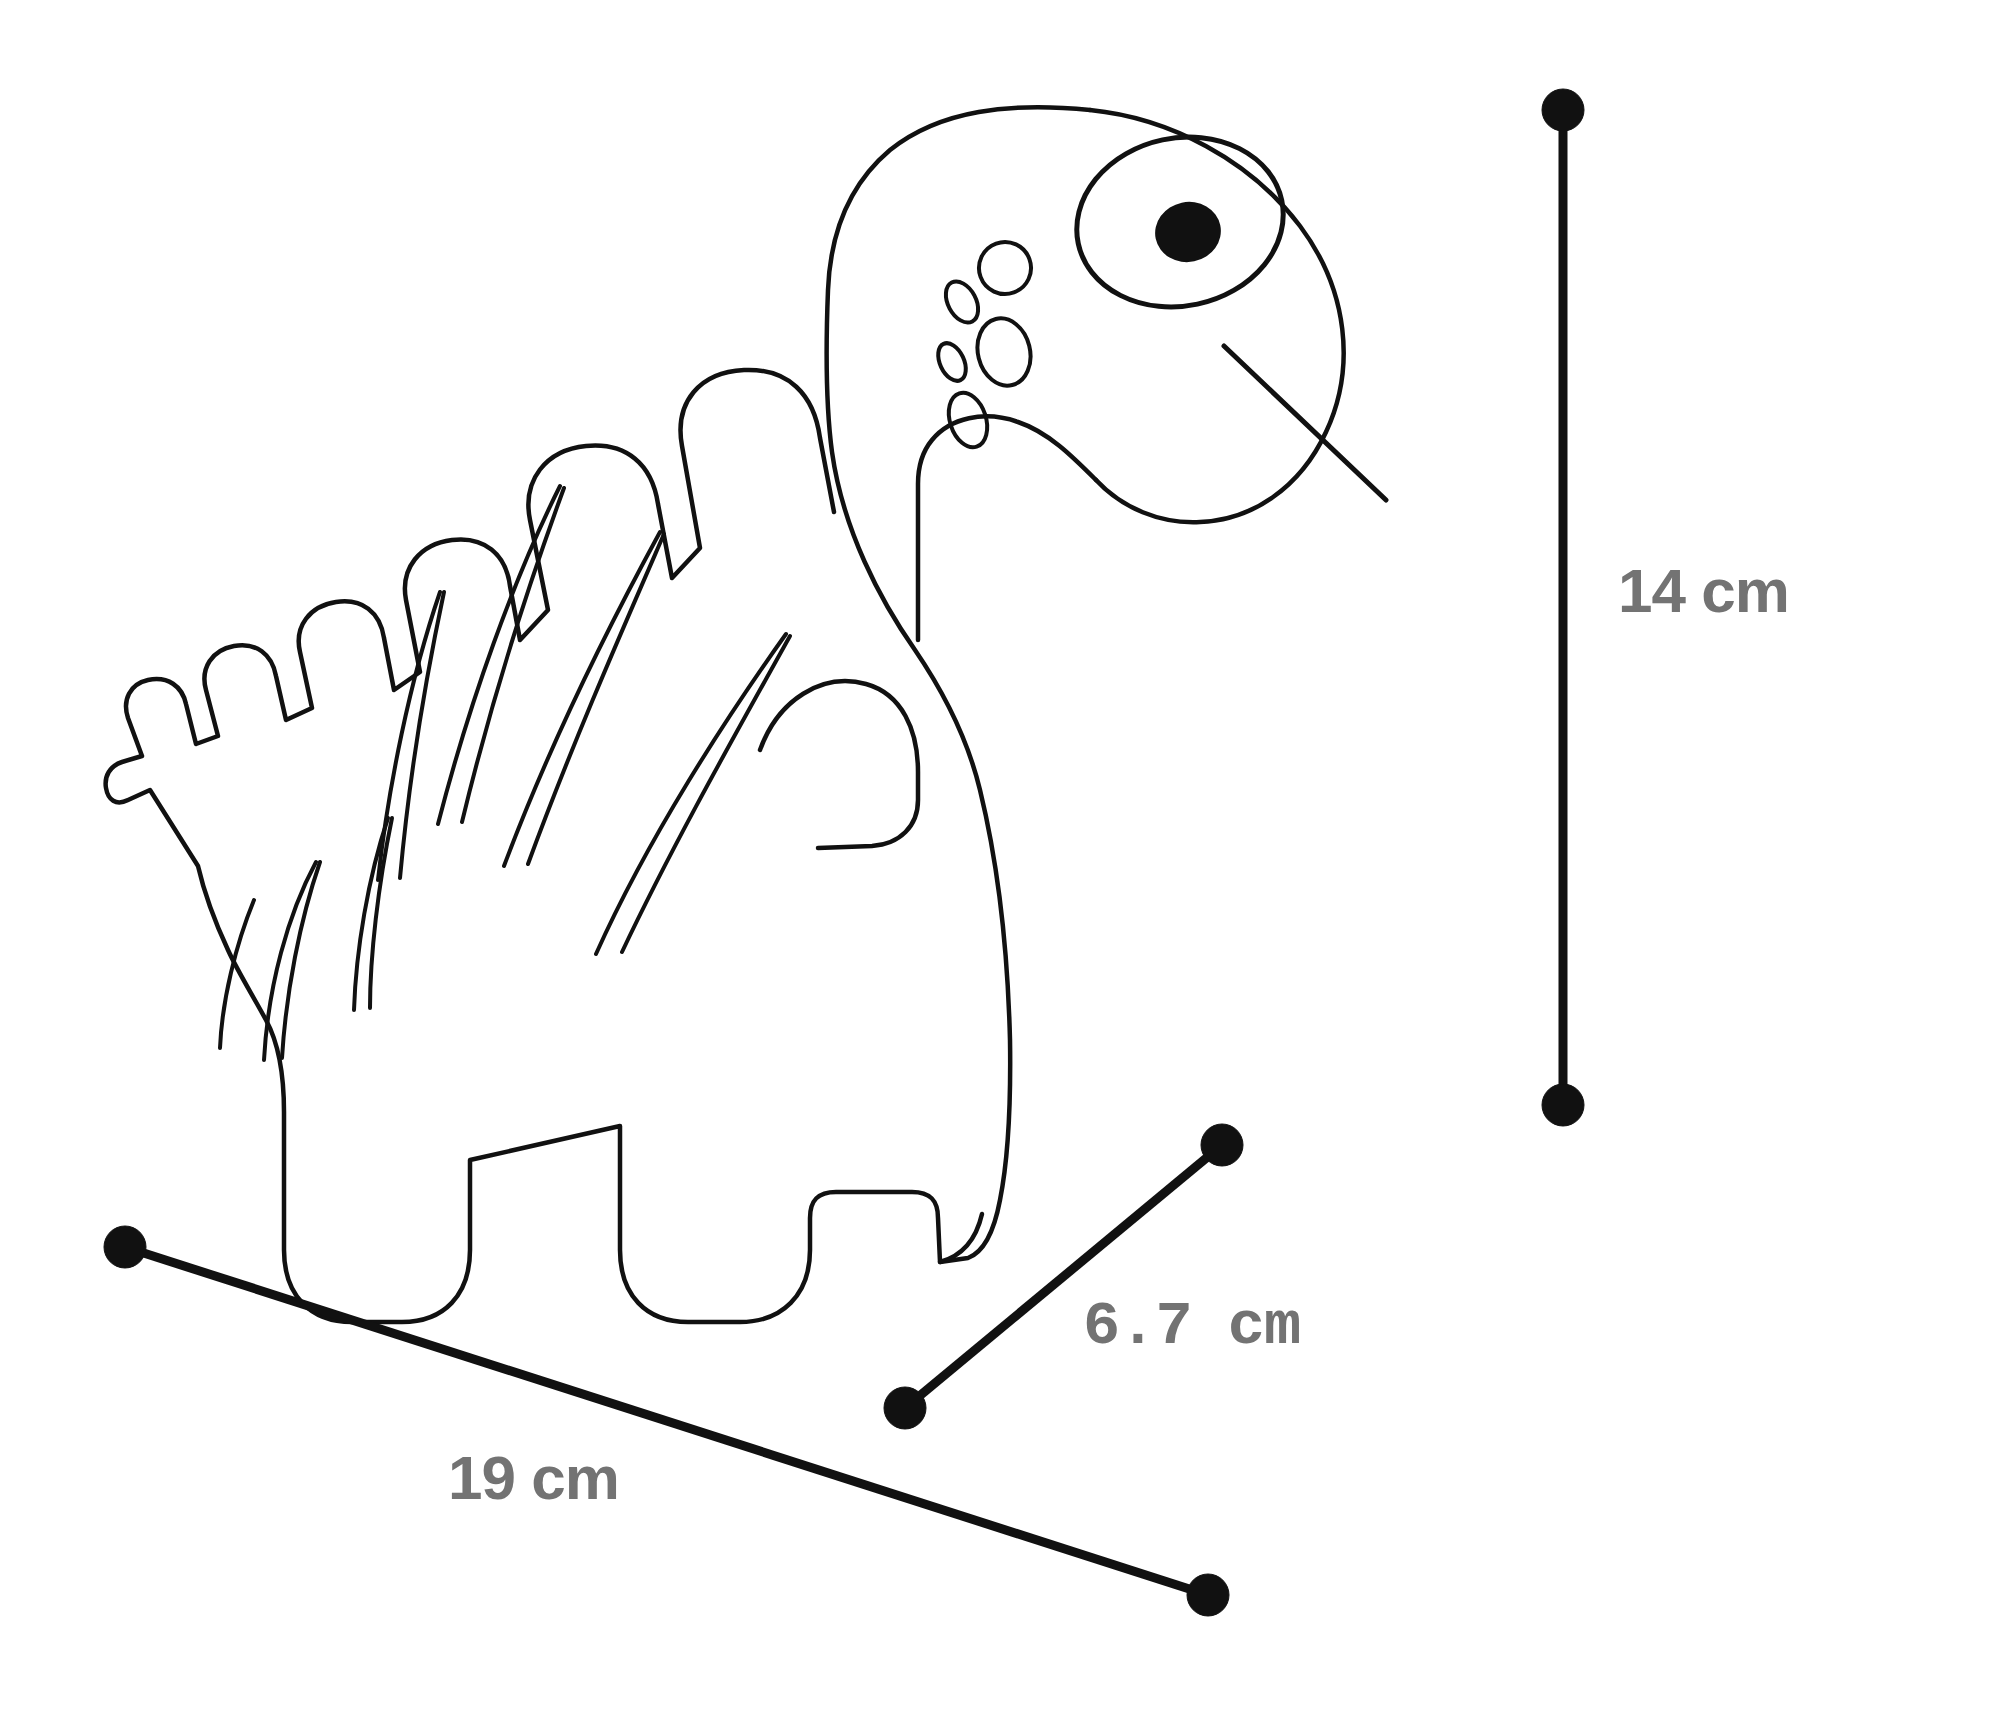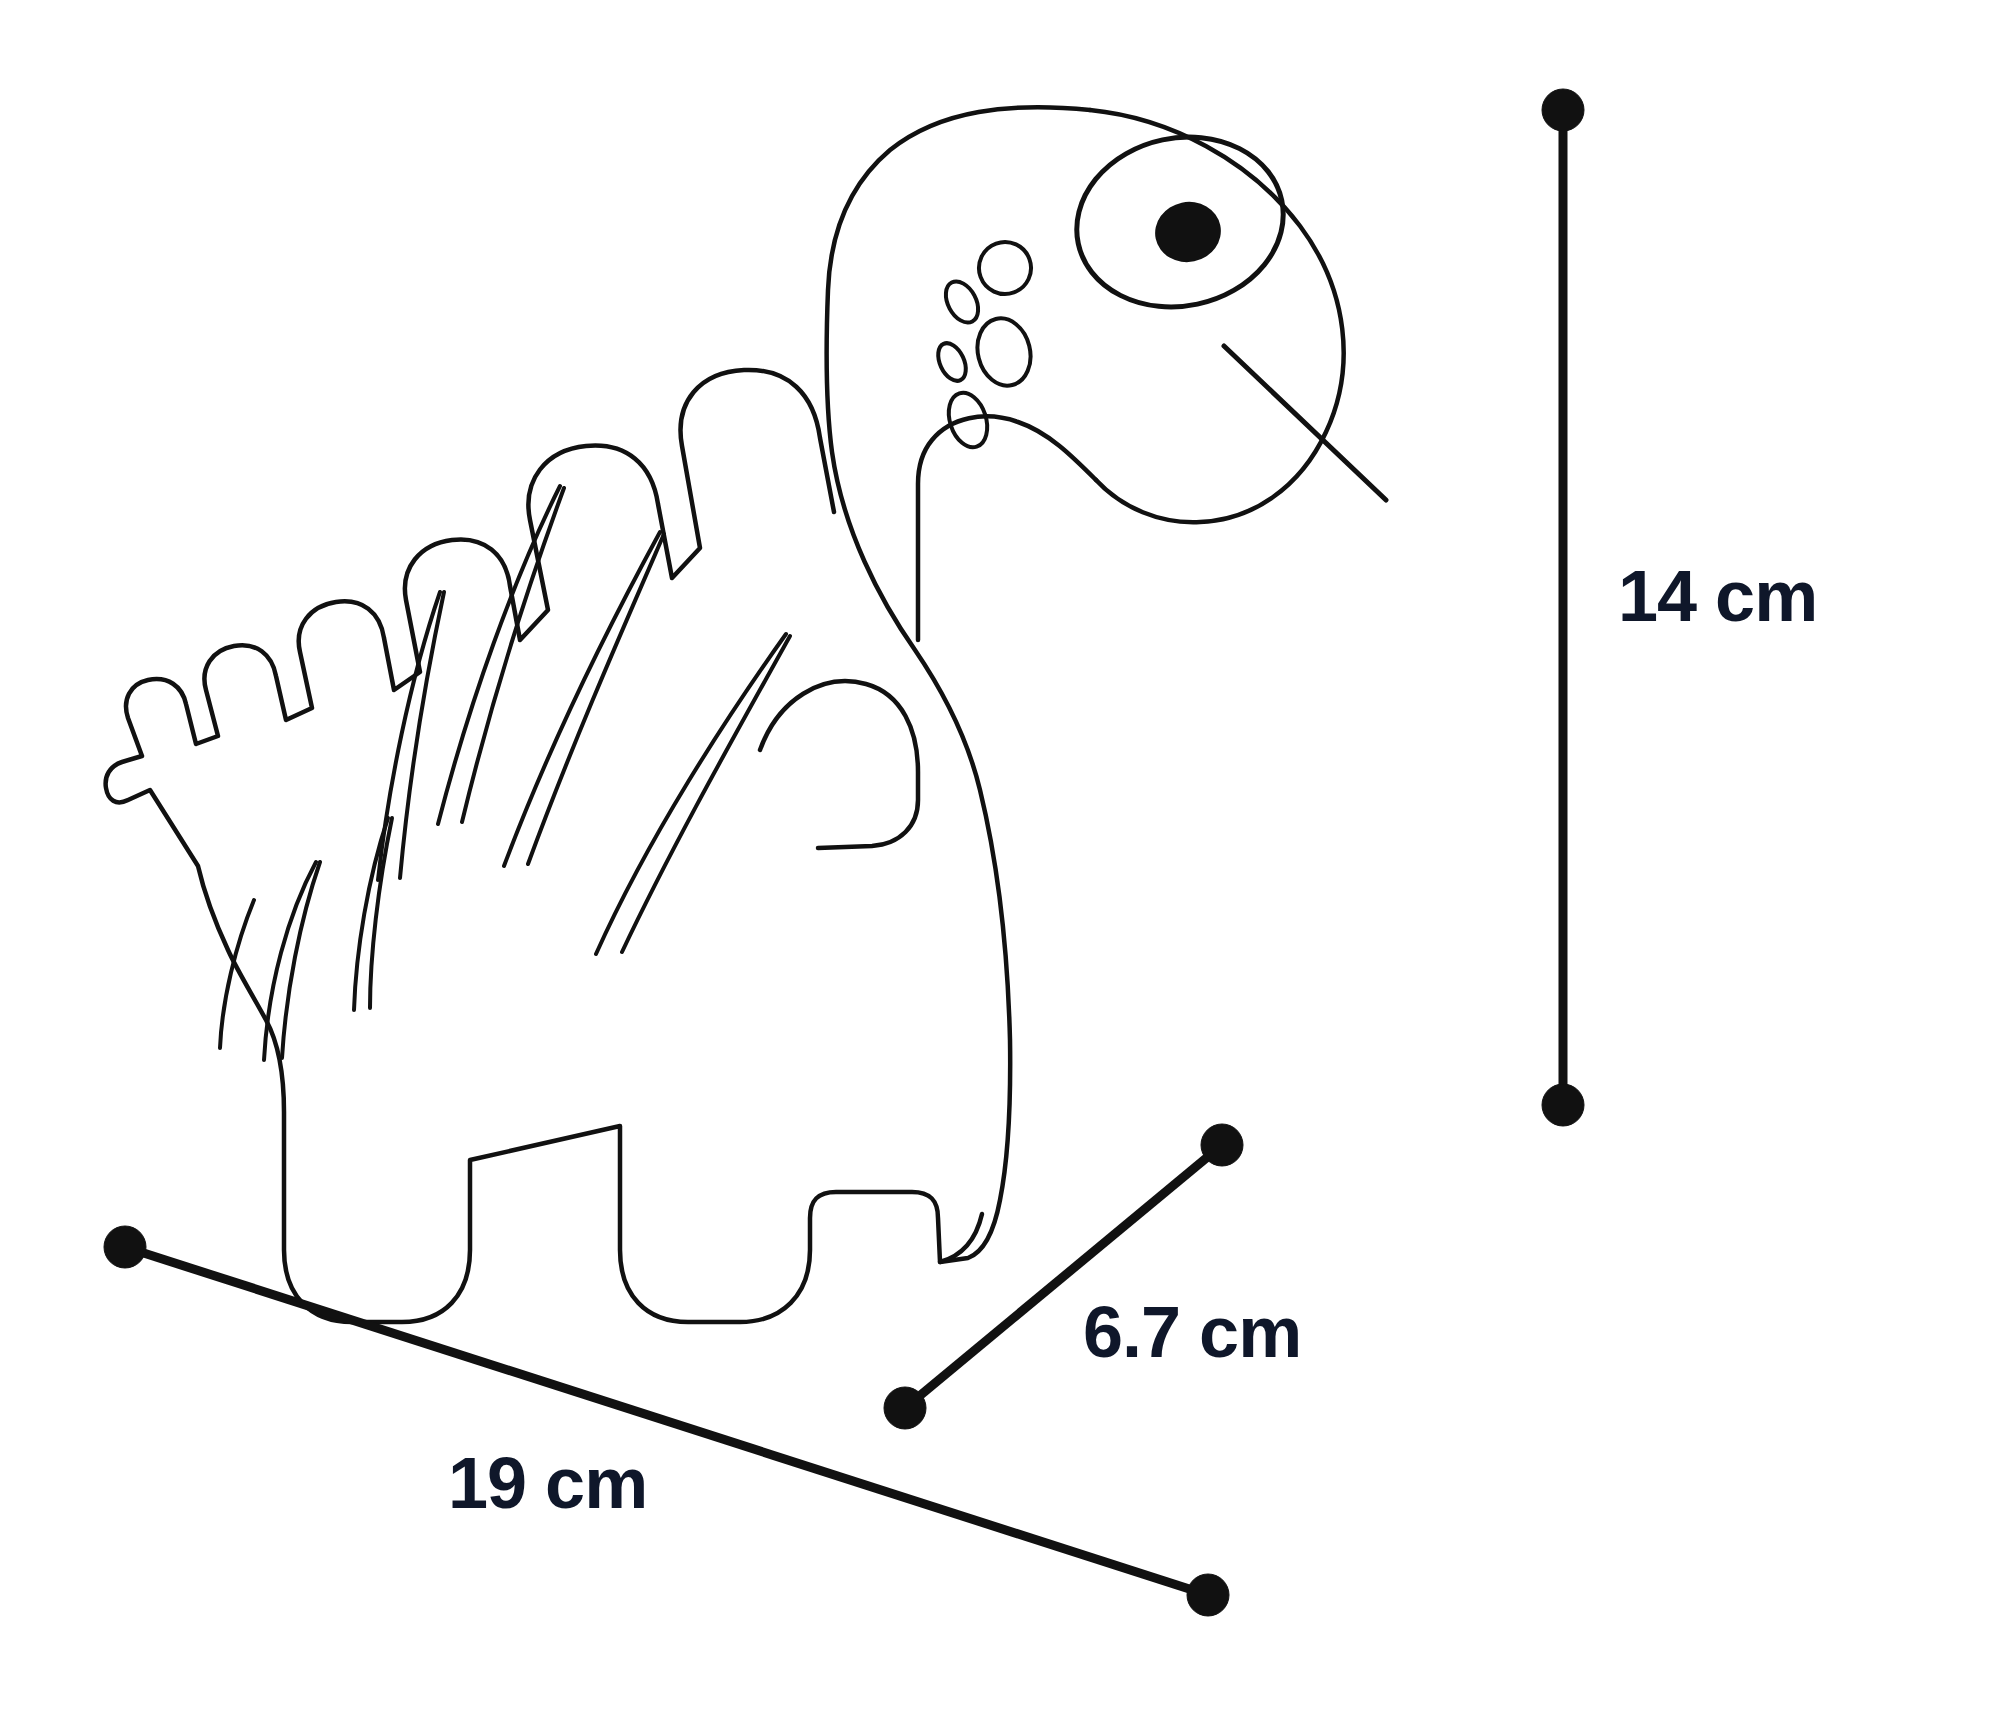--- a/index.html
+++ b/index.html
@@ -22,31 +22,31 @@
   }
   #artboard {
     position: absolute;
     inset: 0;
     width: 2000px;
     height: 1728px;
     display: block;
   }
   .dim-label {
     position: absolute;
-    color: #0f172a;
+    color: #737373;
     font-family: "Liberation Sans", "DejaVu Sans", sans-serif;
     font-weight: 700;
-    font-size: 72px;
+    font-size: 62px;
     letter-spacing: -1px;
     line-height: 1;
     white-space: nowrap;
     user-select: none;
   }
   #label-height { left: 1618px; top: 560px; }
-  #label-depth  { left: 1083px; top: 1296px; }
+  #label-depth  { left: 1083px; top: 1296px; font-family: Liberation Mono, monospace; }
   #label-width  { left: 448px;  top: 1447px; text-align: center; }
 </style>
 </head>
 <body>
 
 <div id="stage">
 
   <svg id="artboard" viewBox="0 0 2000 1728" xmlns="http://www.w3.org/2000/svg">
 
     <g fill="none" stroke="#111111" stroke-width="4.5" stroke-linecap="round" stroke-linejoin="round">

